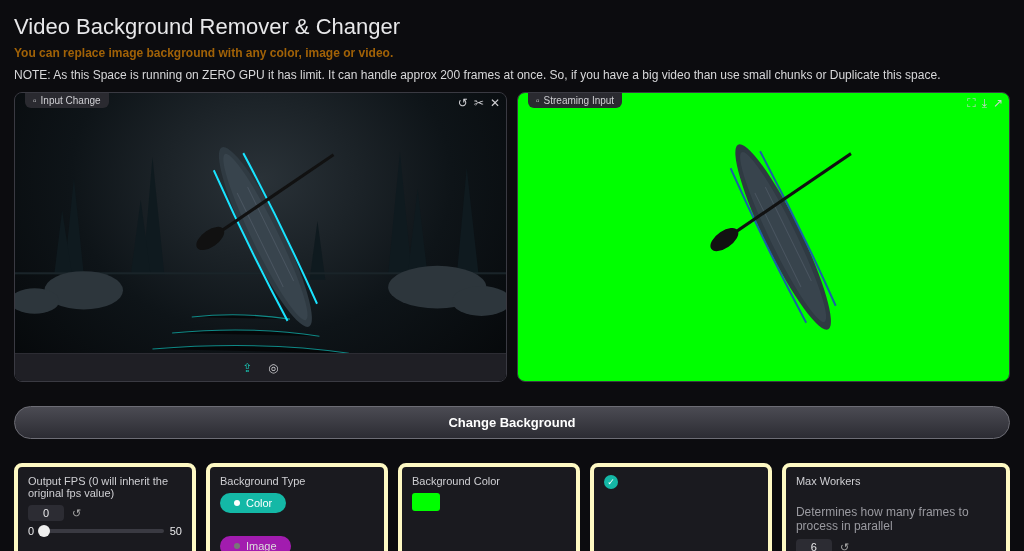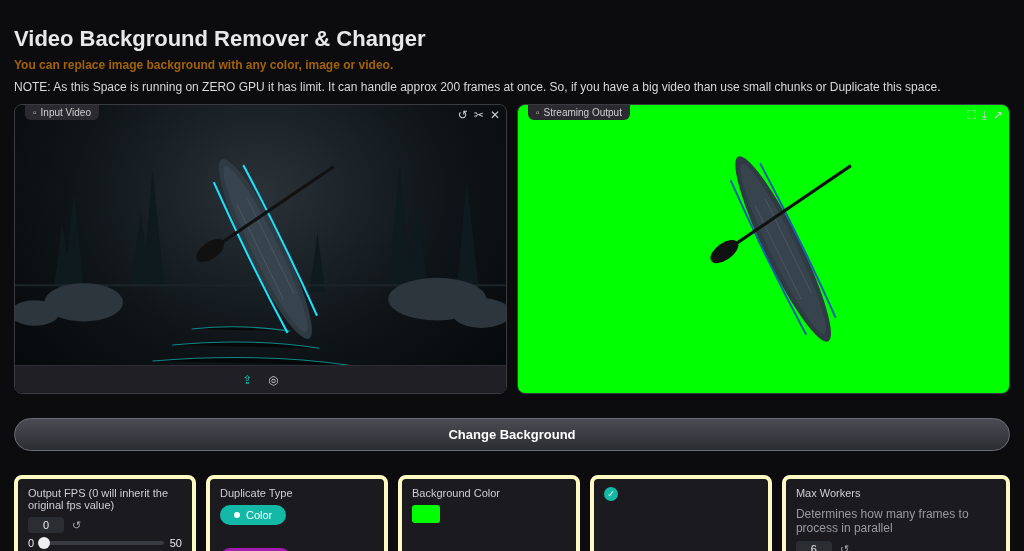--- a/index.html
+++ b/index.html
@@ -15,21 +15,21 @@
     --btn-grad-b:#2a2a30;
   }
   *{box-sizing:border-box}
   body{
     margin:0;padding:10px 14px 18px;
     width:1024px;height:551px;
     background:var(--bg);color:var(--text);
     font-family:-apple-system,Segoe UI,Helvetica,Arial,sans-serif;
     font-size:12px;overflow:hidden;
   }
-  h1{margin:16px 0 6px;font-size:22px;font-weight:700}
+  h1{margin:4px 0 6px;font-size:22px;font-weight:400}
   .sub{font-size:12px;font-weight:600;margin:0 0 8px;color:#a16207}
   .note{font-size:12px;margin:0 0 10px;color:#d8d8da}
   .row{display:flex;gap:10px}
   .video-box{
     position:relative;flex:1;
     background:var(--panel);border:1px solid var(--border);
     border-radius:8px;overflow:hidden;height:290px;
   }
   .box-label{
     position:absolute;top:0;left:10px;
@@ -95,21 +95,21 @@
 
 <h1>Video Background Remover &amp; Changer</h1>
 <p class="sub">You can replace image background with any color, image or video.</p>
 <p class="note">NOTE: As this Space is running on ZERO GPU it has limit. It can handle approx 200 frames at once. So, if you have a big video than use small chunks or Duplicate this space.</p>
 
 <div class="row">
 
   <div class="video-box">
     <div class="box-label">
       <span>▫</span>
-      <span>Input Video</span>
+      <span>Input Change</span>
     </div>
     <div class="box-tools">
       <span>↺</span>
       <span>✂</span>
       <span>✕</span>
     </div>
     <div class="preview input-preview">
 
       <svg class="overlay" viewBox="0 0 500 270" preserveAspectRatio="none">
         <g fill="#0f1a1f">
@@ -154,21 +154,21 @@
     </div>
     <div class="footer-bar">
       <span>⇪</span>
       <span style="color:#cfcfd3">◎</span>
     </div>
   </div>
 
   <div class="video-box" style="height:290px">
     <div class="box-label">
       <span>▫</span>
-      <span>Streaming Output</span>
+      <span>Streaming Input</span>
     </div>
     <div class="box-tools">
       <span>⛶</span>
       <span>⤓</span>
       <span>↗</span>
     </div>
     <div class="preview output-preview">
       <svg class="overlay" viewBox="0 0 500 270" preserveAspectRatio="none">
         <g transform="translate(270 135) rotate(-28)">
           <ellipse cx="0" cy="0" rx="18" ry="98" fill="#2f3a42"></ellipse>
@@ -202,21 +202,21 @@
       <span>0</span>
       <div class="slider">
         <div class="fill" style="width:3%"></div>
         <div class="thumb" style="left:3%"></div>
       </div>
       <span>50</span>
     </div>
   </div>
 
   <div class="setting-panel">
-    <span class="lbl">Duplicate Type</span>
+    <span class="lbl">Background Type</span>
     <div class="pills">
       <span class="pill sel">
           <span class="dot"></span>
           <span>Color</span>
         </span>
       <span class="pill">
           <span class="dot"></span>
           <span>Image</span>
         </span>
       <span class="pill" style="margin-top:17px">
@@ -231,21 +231,21 @@
     <div class="swatch"></div>
   </div>
 
   <div class="setting-panel">
     <div class="chk">
       <span class="chk-box">✓</span>
     </div>
   </div>
 
   <div class="setting-panel wide">
-    <span class="lbl" style="margin-bottom:8px">Max Workers</span>
+    <span class="lbl" style="margin-bottom:18px">Max Workers</span>
     <div class="desc">Determines how many frames to process in parallel</div>
     <div class="num-row">
       <span class="num-box">6</span>
       <span class="reset">↺</span>
     </div>
     <div class="slider-row">
       <span>1</span>
       <div class="slider">
         <div class="fill" style="width:17%"></div>
         <div class="thumb" style="left:17%"></div>

